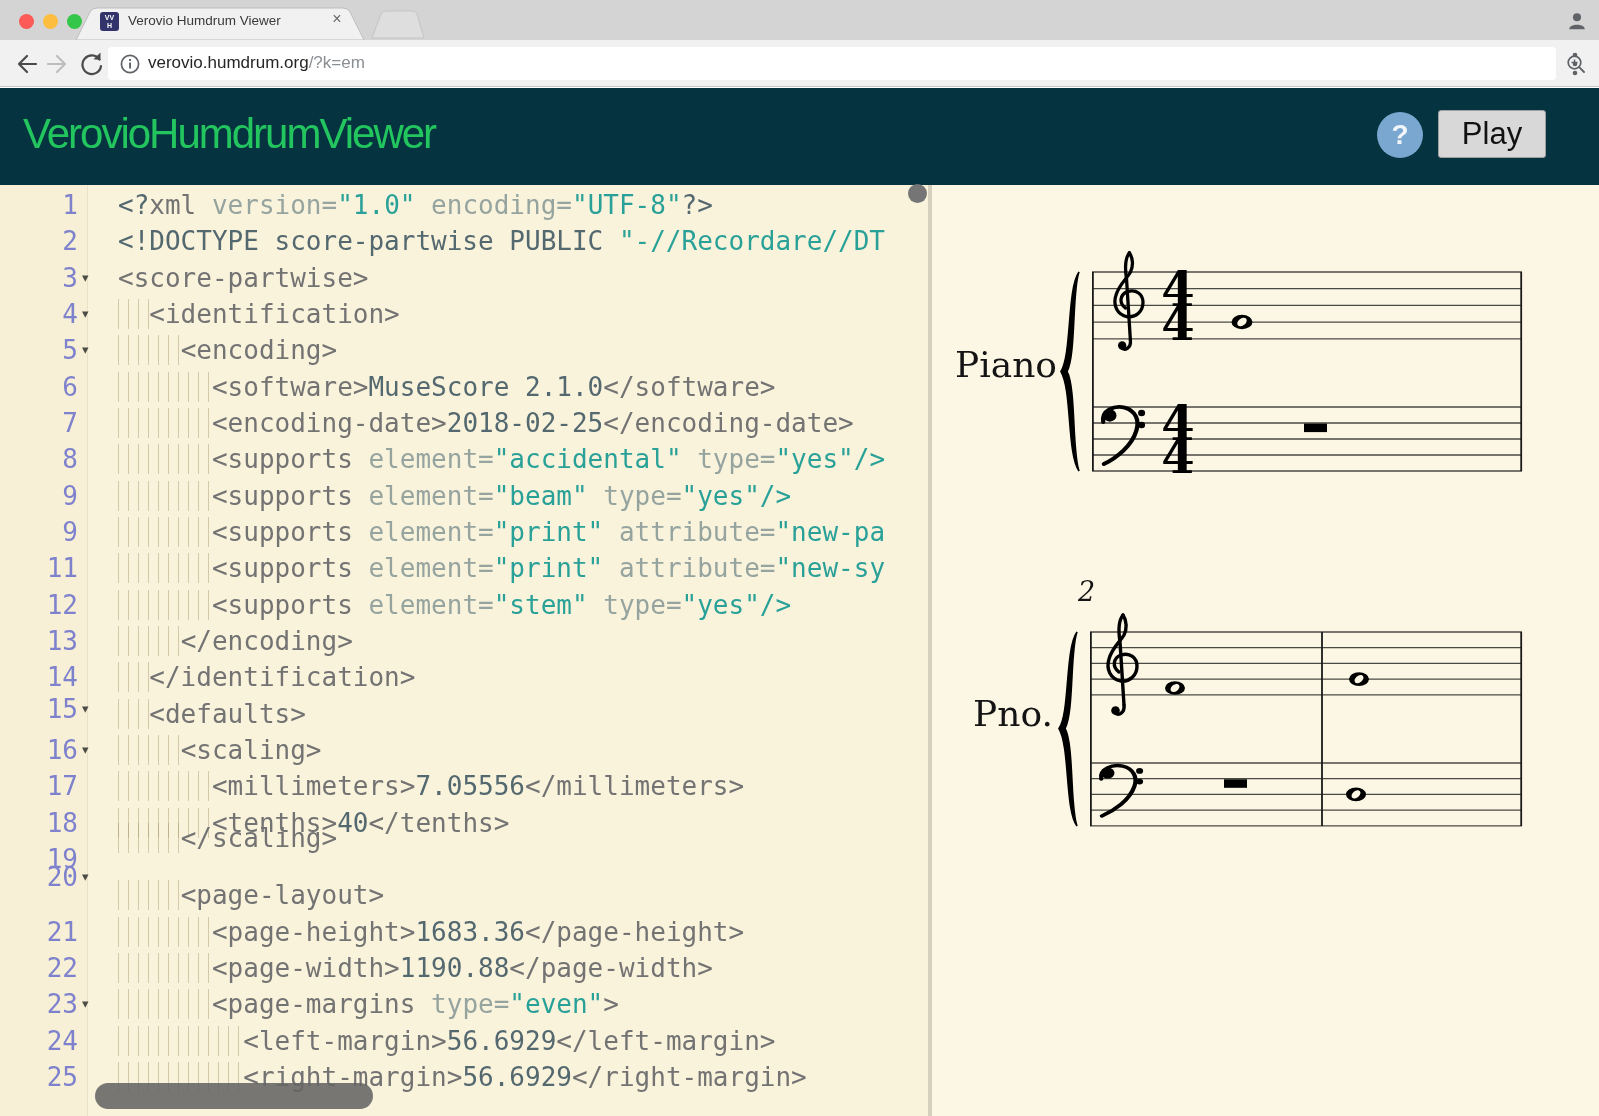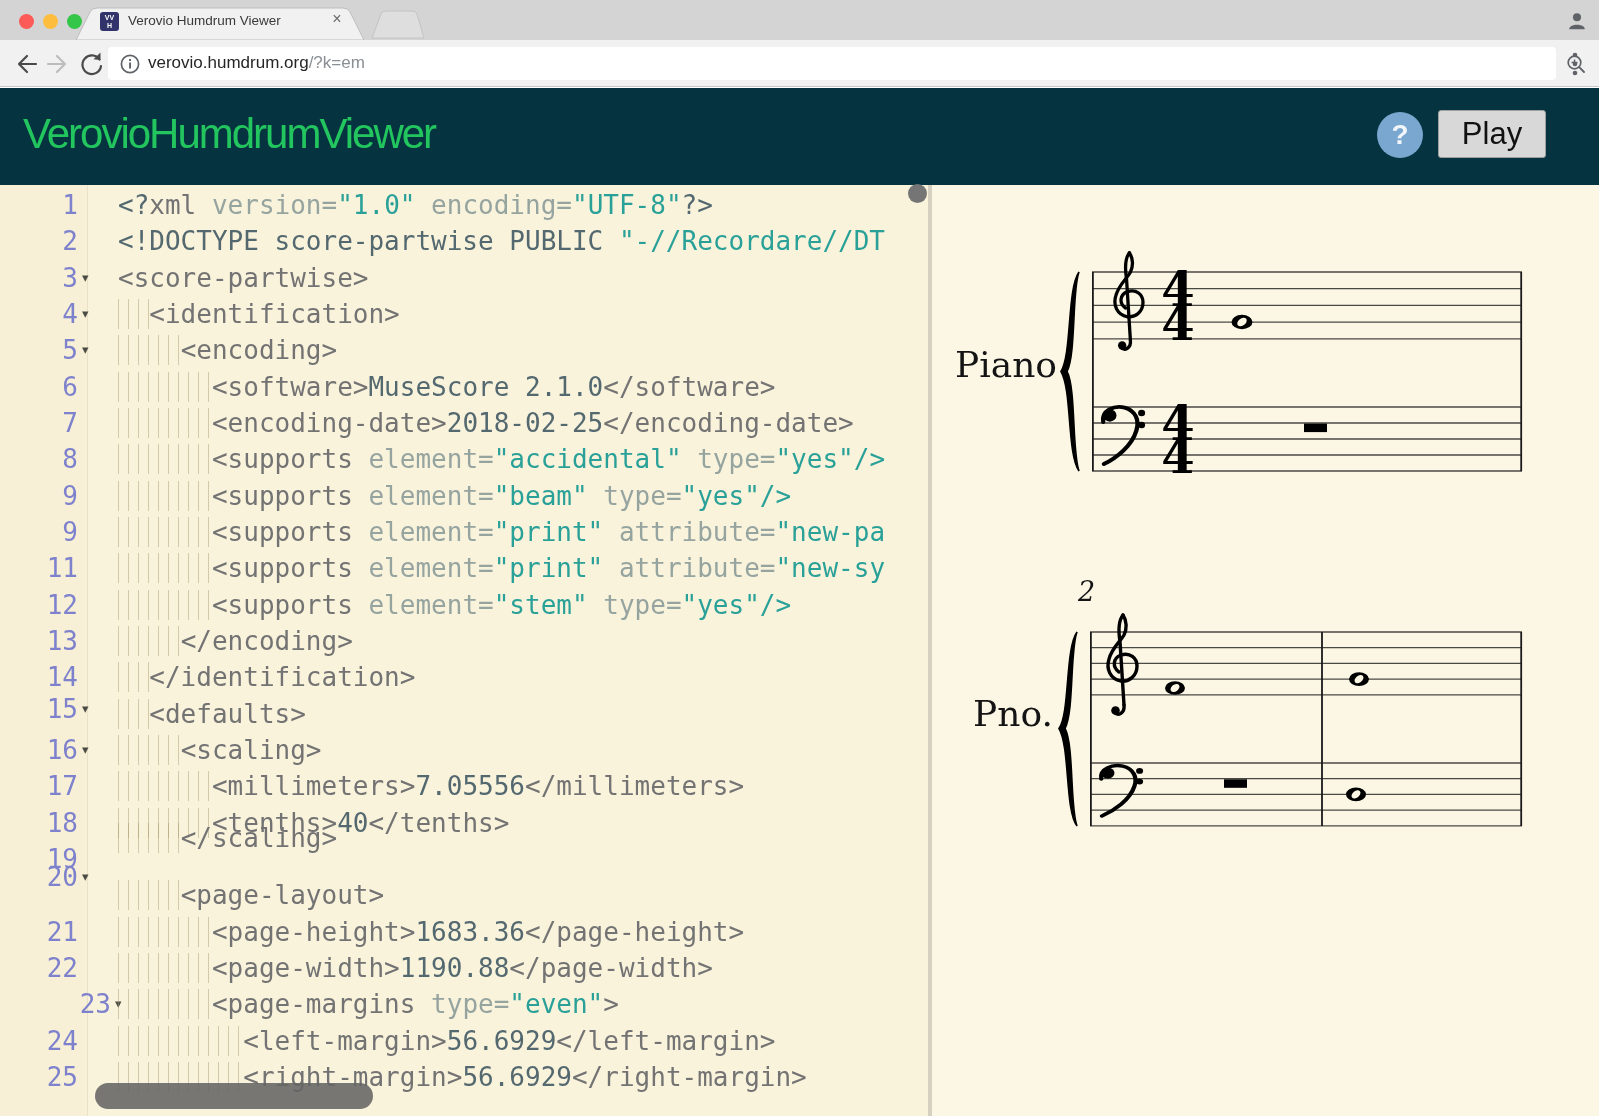--- a/index.html
+++ b/index.html
@@ -205,21 +205,21 @@
           <div class="gl" style="top: 674px;">
             <span class="num">20</span>
             <span class="fold">▾</span>
           </div>
           <div class="gl" style="top: 728.6px; padding-left: 12px;">
             <span class="num">21</span>
           </div>
           <div class="gl" style="top: 764.93px;">
             <span class="num">22</span>
           </div>
-          <div class="gl" style="top: 801.26px; margin-left: 33px;">
+          <div class="gl" style="top: 801.26px;">
             <span class="num">23</span>
             <span class="fold">▾</span>
           </div>
           <div class="gl" style="top: 837.59px;">
             <span class="num">24</span>
           </div>
           <div class="gl" style="top: 873.92px;">
             <span class="num">25</span>
           </div>
         </div>

